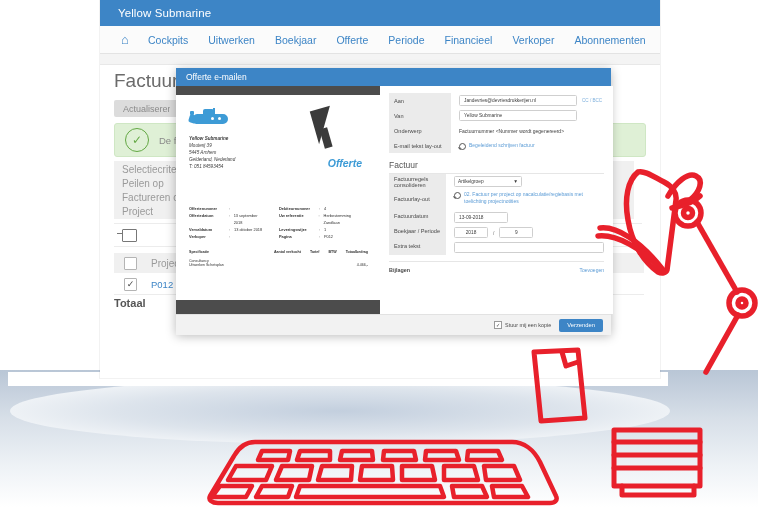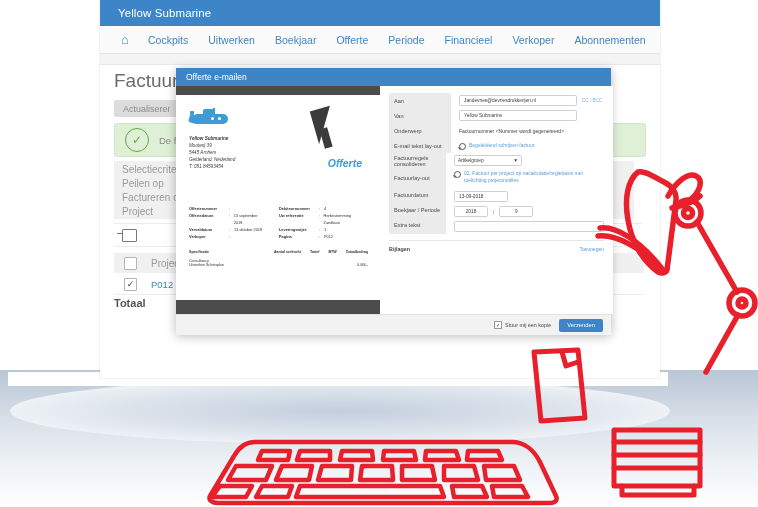--- a/index.html
+++ b/index.html
@@ -435,20 +435,21 @@
           </div>
           <div class="frm-row">
             <span class="lnk-row">
               <span class="mag"></span>
               <span class="lnk">Begeleidend schrijven factuur</span>
             </span>
           </div>
         </div>
       </div>
 
+      <div class="sec-title sec2">Factuur</div>
 
       <div class="frm-table">
         <div class="frm-labels">
           <div class="frm-lab">Factuurregels consolideren</div>
           <div class="frm-lab" style="height:19px">Factuurlay-out</div>
           <div class="frm-lab">Factuurdatum</div>
           <div class="frm-lab">Boekjaar / Periode</div>
           <div class="frm-lab">Extra tekst</div>
         </div>
         <div class="frm-fields">

